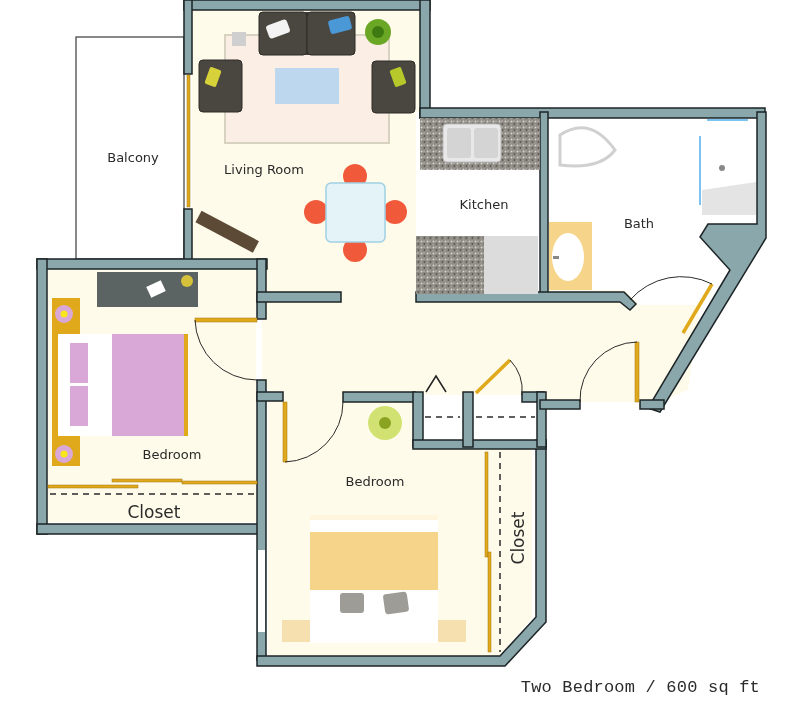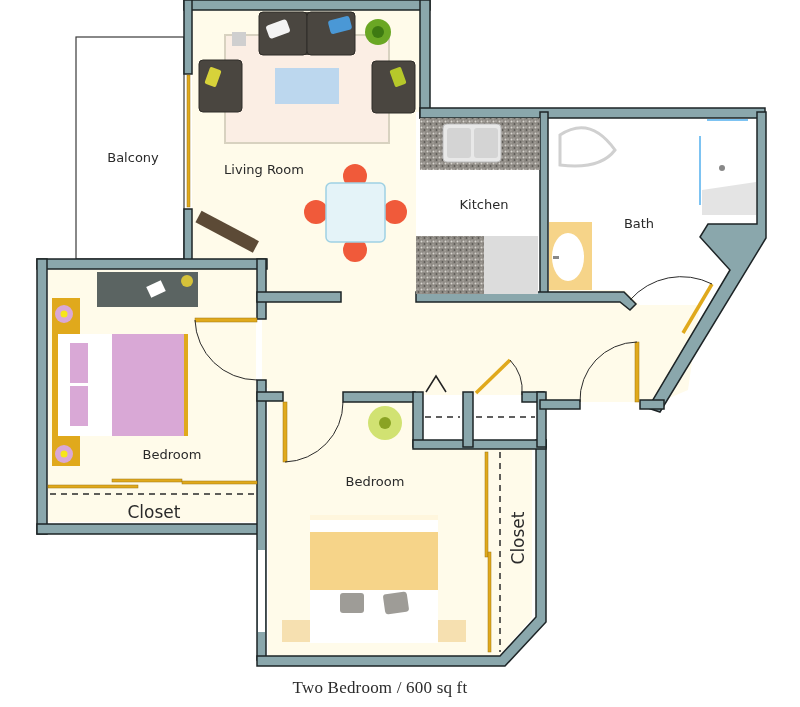--- a/index.html
+++ b/index.html
@@ -1,20 +1,20 @@
 <!DOCTYPE html>
 <html><head>
   <meta charset="utf-8">
   <style>
     html, body { margin: 0; padding: 0; background: #ffffff; }
     body { width: 800px; height: 707px; position: relative; overflow: hidden; font-family: "Liberation Sans", "DejaVu Sans", sans-serif; }
     #plan { position: absolute; left: 0; top: 0; width: 800px; height: 707px; }
     .room-label { font-family: "DejaVu Sans", "Liberation Sans", sans-serif; fill: #2a2a2a; font-size: 13px; }
     .closet-label { font-family: "DejaVu Sans", "Liberation Sans", sans-serif; fill: #2a2a2a; font-size: 17px; }
-    .caption { position: absolute; left: 0; top: 678px; width: 760px; text-align: center; font-family: Liberation Serif, serif; font-size: 17px; color: #2b2b2b; letter-spacing: 0.2px; }
+    .caption { position: absolute; left: 0; top: 678px; width: 760px; text-align: right; font-family: Liberation Mono, monospace; font-size: 17px; color: #2b2b2b; letter-spacing: 0.2px; }
     .wall { fill: #8aa7ac; stroke: #1d2426; stroke-width: 1.5; }
     .floor { fill: #fffbea; }
     .door { fill: #e0a91c; stroke: #9c7410; stroke-width: 0.5; }
     .swing { fill: none; stroke: #2b2b2b; stroke-width: 1; }
     .dash { stroke: #2b2b2b; stroke-width: 1.5; stroke-dasharray: 6 5; }
   </style>
 </head>
 <body>
 
 <svg id="plan" viewBox="0 0 800 707" xmlns="http://www.w3.org/2000/svg">

